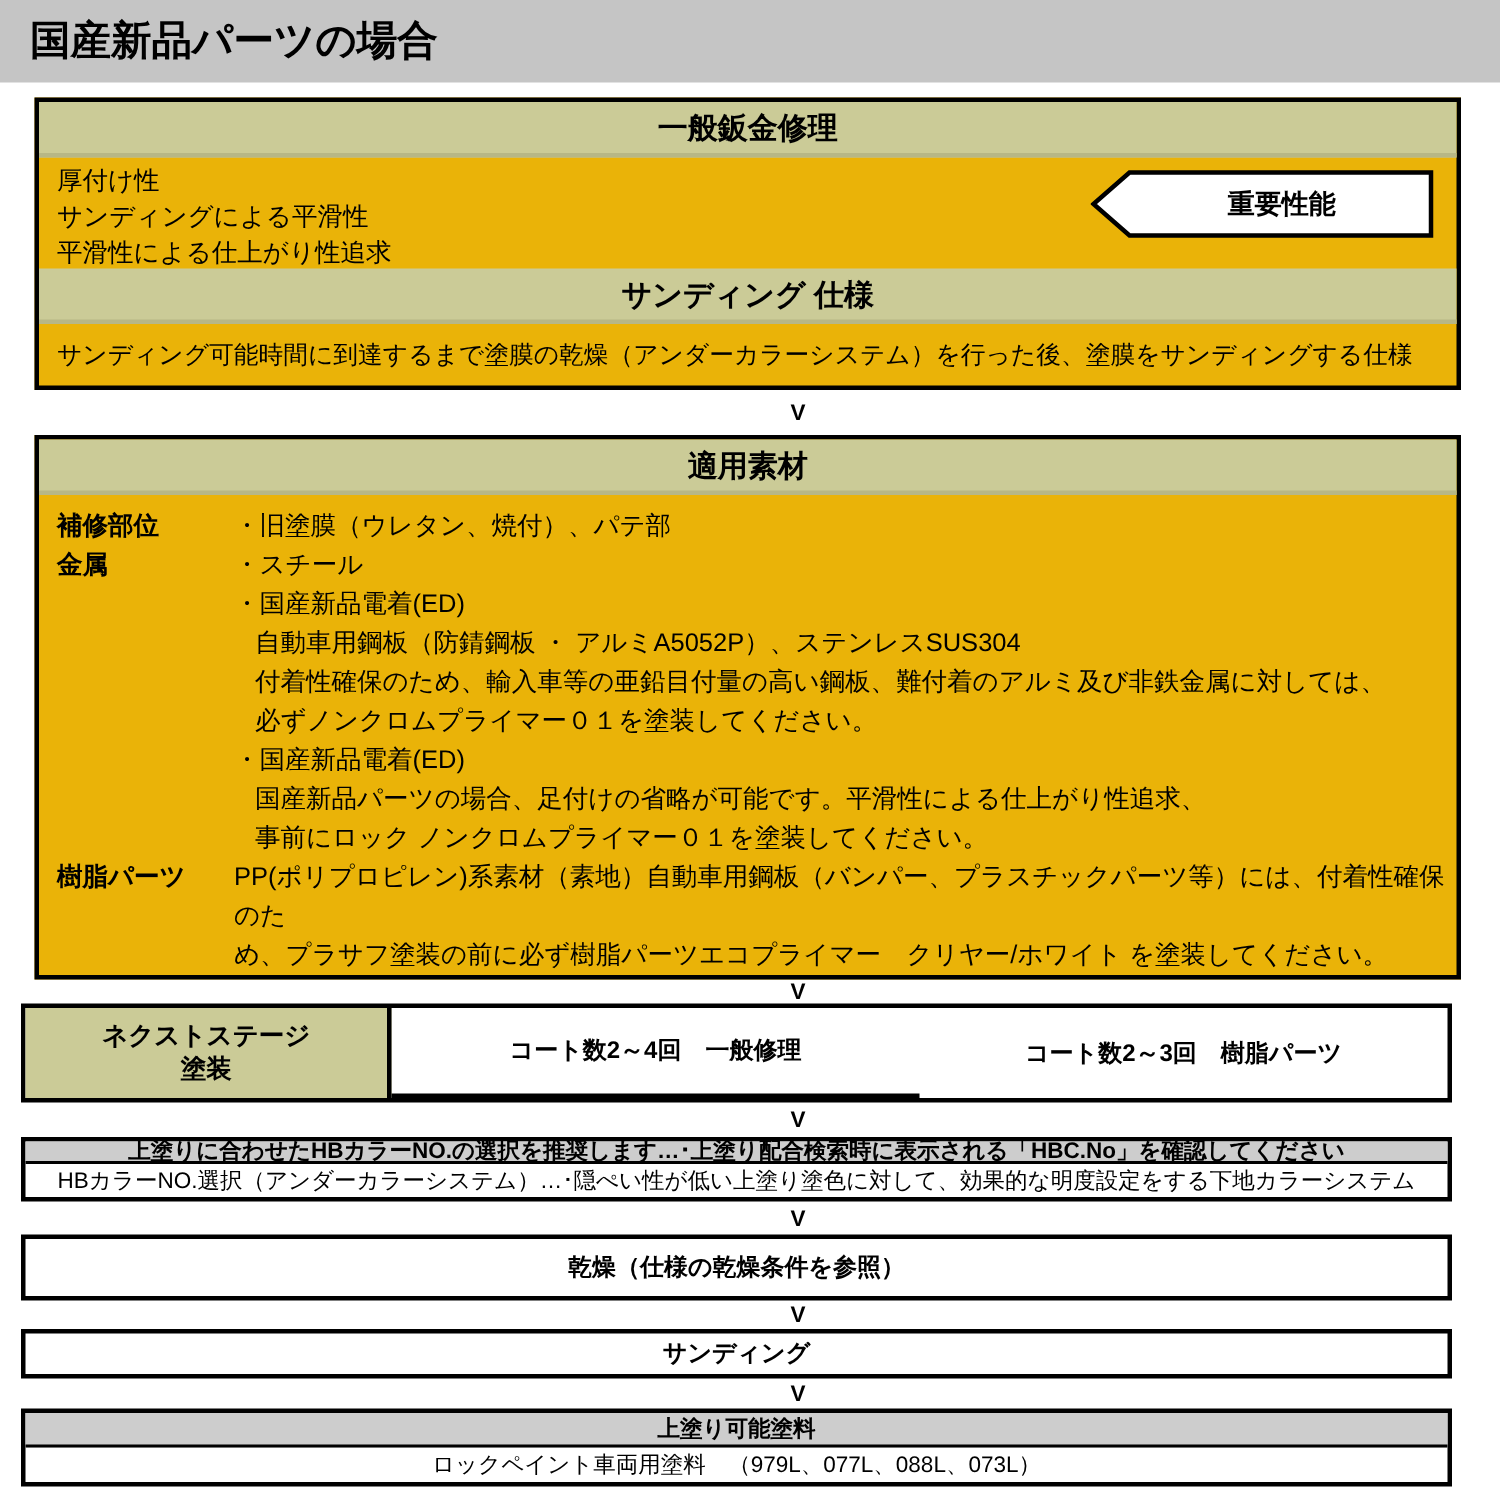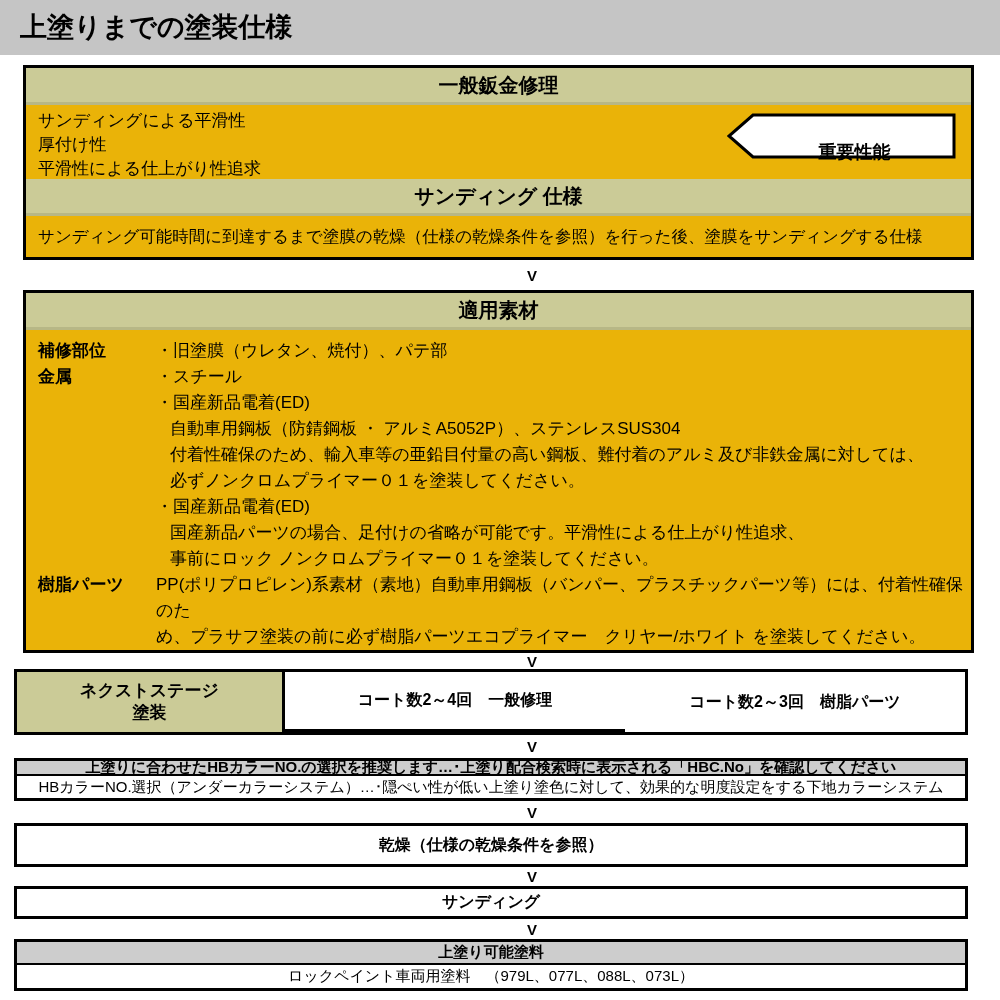--- a/index.html
+++ b/index.html
@@ -21,34 +21,34 @@
 
   .khdr{background:#cbcb97;border-bottom:3px solid #b7b786;
     font-size:20px;font-weight:bold;text-align:center;
     height:37px;display:flex;align-items:center;justify-content:center;}
 
   
   .box1{margin-top:10px;}
   .b1body{position:relative;height:74px;padding:4px 0 0 12px;font-size:17px;line-height:24px;}
   .badge{position:absolute;top:8px;right:15px;width:229px;height:46px;}
   .badge svg{position:absolute;top:0;left:0;}
-  .badge .badge-label{position:absolute;left:26px;top:16px;width:203px;height:46px;
+  .badge .badge-label{position:absolute;left:26px;top:0;width:203px;height:46px;
     display:flex;align-items:center;justify-content:center;font-size:18px;font-weight:bold;}
   .b1row{height:41px;display:flex;align-items:center;padding-left:12px;font-size:16.5px;}
 
   
   .mat{padding:8px 8px 0 12px;font-size:17px;line-height:26px;}
   .mrow{display:flex;}
   .mlabel{width:118px;flex:none;font-weight:bold;}
   .mlines{flex:1;}
   .mline.indent{padding-left:14px;}
 
   
   .nextstage{display:flex;height:66px;}
-  .ns-left{width:268px;flex:none;background:#cbcb97;border-right:3px solid #000;
+  .ns-left{width:244px;flex:none;background:#cbcb97;border-right:3px solid #000;
     display:flex;flex-direction:column;align-items:center;justify-content:center;
     font-size:17px;font-weight:bold;line-height:22px;}
   .ns-right{flex:1;display:flex;flex-direction:row;}
   .ns-row{flex:1;display:flex;align-items:center;justify-content:center;
     font-size:16px;font-weight:bold;}
   .ns-row:first-child{border-bottom:3px solid #000;}
 
   
   .ghdr{background:#cdcdcd;border-bottom:2px solid #000;text-align:center;
     font-size:15px;font-weight:bold;display:flex;align-items:center;justify-content:center;}
@@ -60,37 +60,37 @@
 
   
   .simplebox{display:flex;align-items:center;justify-content:center;
     font-size:16px;font-weight:bold;}
   .drying{height:44px;}
   .sand{height:33px;}
 </style>
 </head>
 <body>
 
-<div class="titlebar">上塗りまでの塗装仕様</div>
+<div class="titlebar">国産新品パーツの場合</div>
 
 <div class="upperbox box1">
   <div class="khdr">一般鈑金修理</div>
   <div class="b1body">
+    <div>厚付け性</div>
     <div>サンディングによる平滑性</div>
-    <div>厚付け性</div>
     <div>平滑性による仕上がり性追求</div>
     <div class="badge">
       <svg width="229" height="46" viewBox="0 0 229 46">
         <polygon points="26,2 227,2 227,44 26,44 2,23" fill="#ffffff" stroke="#000000" stroke-width="3"></polygon>
       </svg>
       <span class="badge-label">重要性能</span>
     </div>
   </div>
   <div class="khdr">サンディング 仕様</div>
-  <div class="b1row">サンディング可能時間に到達するまで塗膜の乾燥（仕様の乾燥条件を参照）を行った後、塗膜をサンディングする仕様</div>
+  <div class="b1row">サンディング可能時間に到達するまで塗膜の乾燥（アンダーカラーシステム）を行った後、塗膜をサンディングする仕様</div>
 </div>
 
 <div class="varrow" style="height:30px;">
   <span>V</span>
 </div>
 
 <div class="upperbox">
   <div class="khdr">適用素材</div>
   <div class="mat">
     <div class="mrow">

